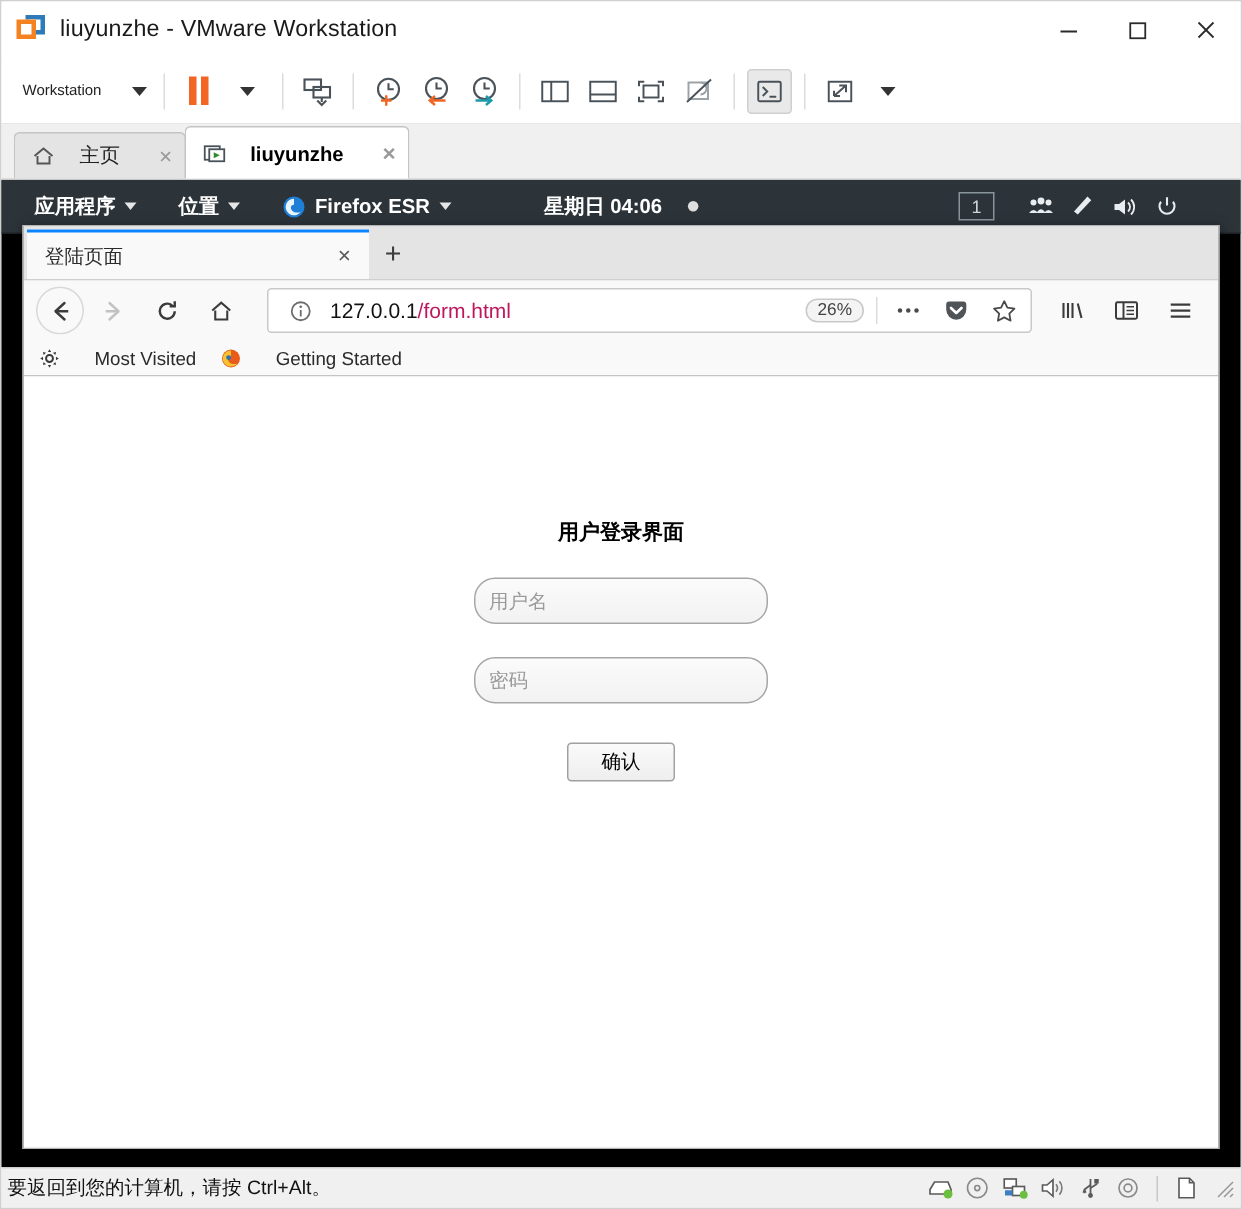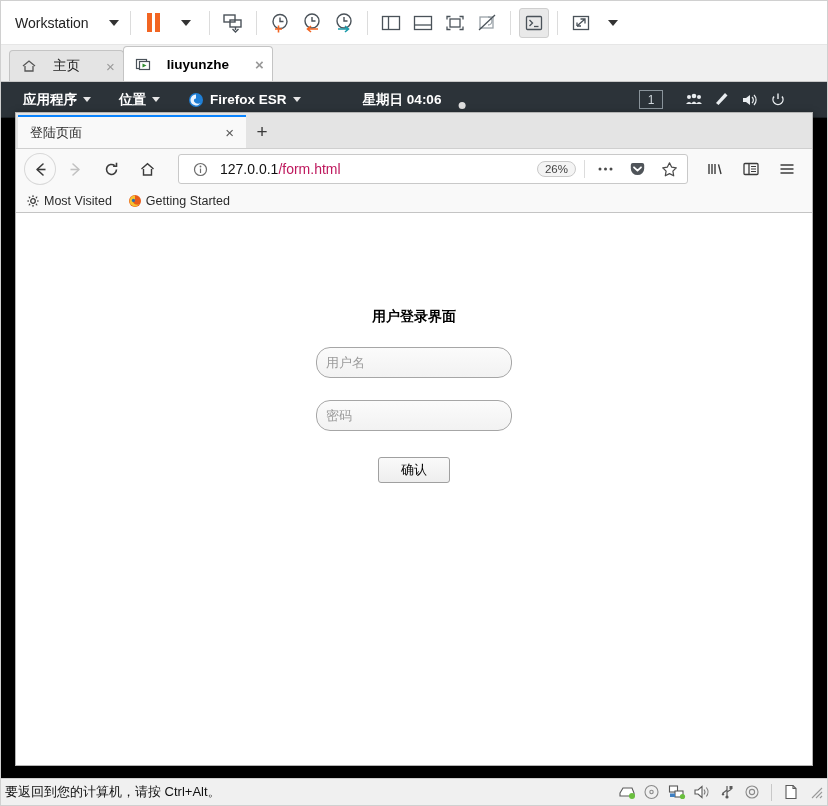--- a/index.html
+++ b/index.html
@@ -44,21 +44,21 @@
   .wc svg { display: block; }
 
   
   #vm-toolbar {
     height: 44px; flex: 0 0 44px;
     display: flex; align-items: center;
     background: #ffffff;
     border-bottom: 1px solid #e6e6e6;
   }
   #vm-toolbar .tb-text {
-    font-size: 14px; color: #222; padding: 0 4px 0 14px; display: flex; align-items: center; gap: 20px;
+    font-size: 10px; color: #222; padding: 0 4px 0 14px; display: flex; align-items: center; gap: 20px;
   }
   .caret { width: 0; height: 0; border-left: 5px solid transparent; border-right: 5px solid transparent; border-top: 6px solid #333; }
   .tb-sep { width: 1px; height: 24px; background: #dcdcdc; margin: 0 7px; }
   .tb-btn {
     width: 30px; height: 30px; display: flex; align-items: center; justify-content: center;
     margin: 0 1px;
   }
   .tb-btn.pressed { background: #e9e9e9; border: 1px solid #cfcfcf; border-radius: 3px; }
   .tb-btn svg { display: block; }
   .pause-bars { display: flex; gap: 3px; }
@@ -90,21 +90,21 @@
   
   #gnome-panel {
     position: absolute; left: 0; top: 0; right: 0; height: 36px;
     background: #2c3339;
     display: flex; align-items: center;
     color: #ffffff; font-size: 13.5px;
     border-bottom: 1px solid #1d2226;
   }
   .gp-item { display: flex; align-items: center; gap: 6px; padding: 0 10px; height: 30px; font-weight: bold; }
   .gp-item .gcaret { width: 0; height: 0; border-left: 4px solid transparent; border-right: 4px solid transparent; border-top: 5px solid #e6e6e6; }
-  #gp-clock { position: absolute; left: 50%; transform: translateX(-50%); display: flex; align-items: flex-end; gap: 17px; font-weight: bold; }
+  #gp-clock { position: absolute; left: 50%; transform: translateX(-50%); display: flex; align-items: center; gap: 17px; font-weight: bold; }
   #gp-clock .dot { width: 7px; height: 7px; border-radius: 50%; background: #dfdfdf; display: block; }
   #gp-right { margin-left: auto; display: flex; align-items: center; gap: 2px; padding-right: 8px; }
   #gp-workspace {
     min-width: 24px; height: 19px; border: 1px solid #8a949b; color: #cfd6db;
     font-size: 12px; display: flex; align-items: center; justify-content: center;
     padding: 0 5px; margin-right: 16px;
   }
   .gp-tray { width: 26px; height: 24px; display: flex; align-items: center; justify-content: center; }
 
   
@@ -165,21 +165,21 @@
     padding: 1px 7px; background: #f4f4f4;
   }
   .url-icon { width: 24px; height: 22px; display: flex; align-items: center; justify-content: center; }
   .url-sep { width: 1px; height: 18px; background: #dcdcdc; }
 
   #ff-bookmarks {
     height: 24px; flex: 0 0 24px; display: flex; align-items: center;
     background: #f9f9f9; border-bottom: 1px solid #c4c4c4;
     padding-left: 10px; gap: 16px; font-size: 12.5px; color: #2b2b2b;
   }
-  .bm { display: flex; align-items: center; gap: 4px; }
+  .bm { display: flex; align-items: center; gap: 23px; }
 
   #ff-content { flex: 1 1 auto; background: #ffffff; position: relative; overflow: hidden; }
 
   
   #page-form {
     width: 100%; padding-top: 95px;
     display: flex; flex-direction: column; align-items: center;
   }
   #form-title { font-size: 14px; color: #000; font-weight: bold; margin-bottom: 21px; }
   .form-input {
@@ -210,20 +210,45 @@
   #vm-status-icons { margin-left: auto; display: flex; align-items: center; gap: 3px; padding-right: 4px; }
   .st-ico { width: 22px; height: 20px; display: flex; align-items: center; justify-content: center; }
   .st-sep { width: 1px; height: 17px; background: #c8c8c8; margin: 0 5px; }
   #resize-grip { width: 14px; height: 14px; margin-left: 4px; }
 </style>
 </head>
 <body>
 
 <div id="vmware-window">
 
+  <div id="vm-titlebar">
+    <div id="vm-app-icon">
+      <div class="sq2"></div>
+        <div class="sq1"></div>
+    </div>
+    <div id="vm-title-text">liuyunzhe - VMware Workstation</div>
+    <div id="vm-window-controls">
+      <div class="wc">
+        <svg width="13" height="13" viewBox="0 0 13 13">
+            <line x1="1" y1="7" x2="12" y2="7" stroke="#2b2b2b" stroke-width="1.2"></line>
+          </svg>
+      </div>
+      <div class="wc">
+        <svg width="13" height="13" viewBox="0 0 13 13">
+            <rect x="1.5" y="1.5" width="10" height="10" fill="none" stroke="#2b2b2b" stroke-width="1.2"></rect>
+          </svg>
+      </div>
+      <div class="wc">
+        <svg width="14" height="14" viewBox="0 0 14 14">
+            <line x1="2" y1="2" x2="12" y2="12" stroke="#2b2b2b" stroke-width="1.2"></line>
+            <line x1="12" y1="2" x2="2" y2="12" stroke="#2b2b2b" stroke-width="1.2"></line>
+          </svg>
+      </div>
+    </div>
+  </div>
 
   <div id="vm-toolbar">
     <div class="tb-text">
       <span>Workstation</span>
       <span class="caret"></span>
     </div>
     <div class="tb-sep"></div>
 
     <div class="tb-btn">
       <span class="pause-bars">

